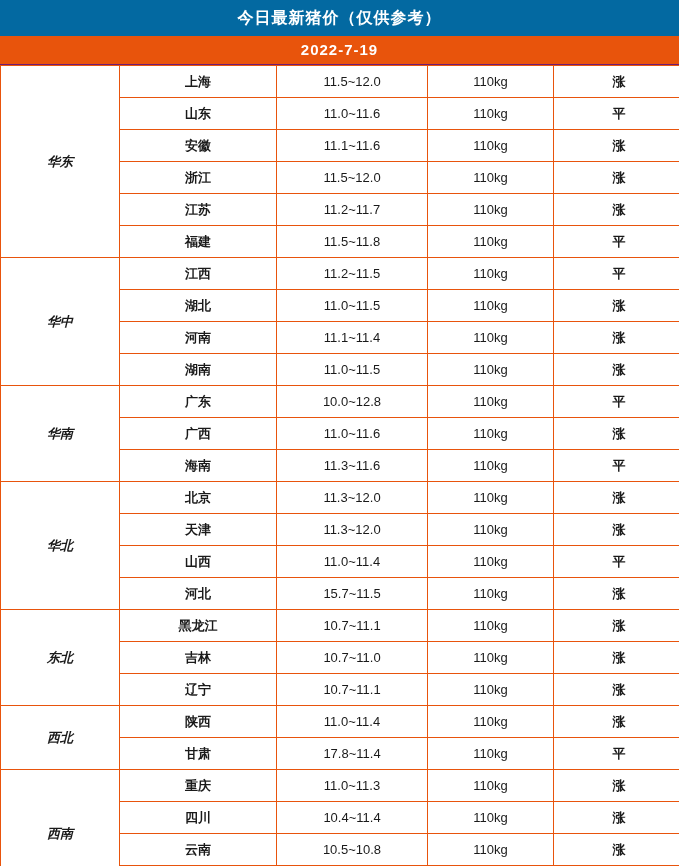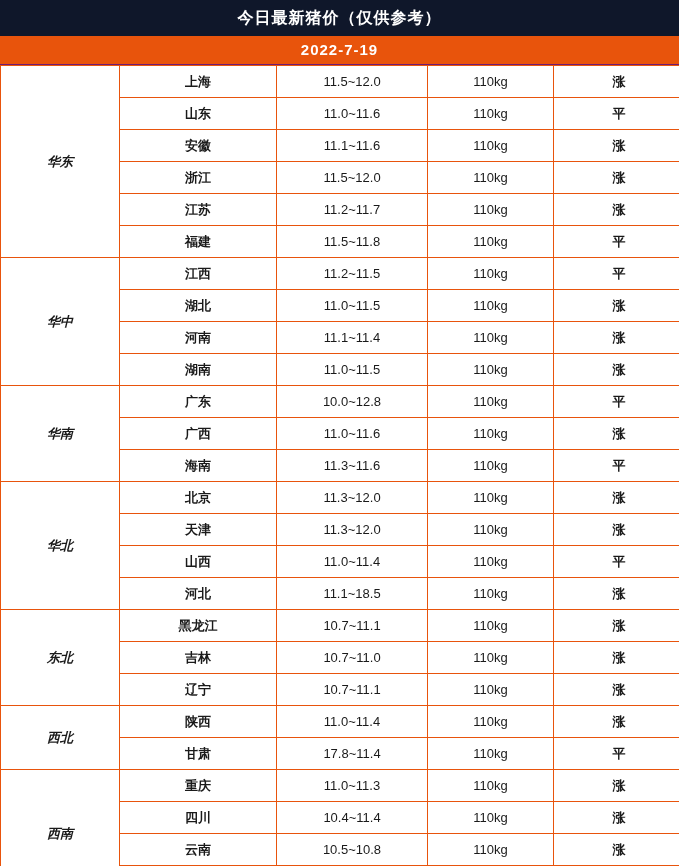--- a/index.html
+++ b/index.html
@@ -14,21 +14,21 @@
   }
   .sheet {
     width: 679px;
     height: 866px;
     box-sizing: border-box;
     display: flex;
     flex-direction: column;
     background: #ffffff;
   }
   .title-bar {
-    background: #0f172a;
+    background: #0369a1;
     color: #ffffff;
     font-size: 16px;
     font-weight: bold;
     text-align: center;
     height: 36px;
     line-height: 36px;
     letter-spacing: 1px;
   }
   .date-bar {
     background: #e8540c;
@@ -198,21 +198,21 @@
           <td class="trend-cell trend-up">涨</td>
         </tr>
         <tr>
           <td class="province-cell">山西</td>
           <td class="price-cell">11.0~11.4</td>
           <td class="weight-cell">110kg</td>
           <td class="trend-cell trend-flat">平</td>
         </tr>
         <tr>
           <td class="province-cell">河北</td>
-          <td class="price-cell">11.1~18.5</td>
+          <td class="price-cell">15.7~11.5</td>
           <td class="weight-cell">110kg</td>
           <td class="trend-cell trend-up">涨</td>
         </tr>
         <tr>
           <td class="region-cell" rowspan="3">东北</td>
           <td class="province-cell">黑龙江</td>
           <td class="price-cell">10.7~11.1</td>
           <td class="weight-cell">110kg</td>
           <td class="trend-cell trend-up">涨</td>
         </tr>

